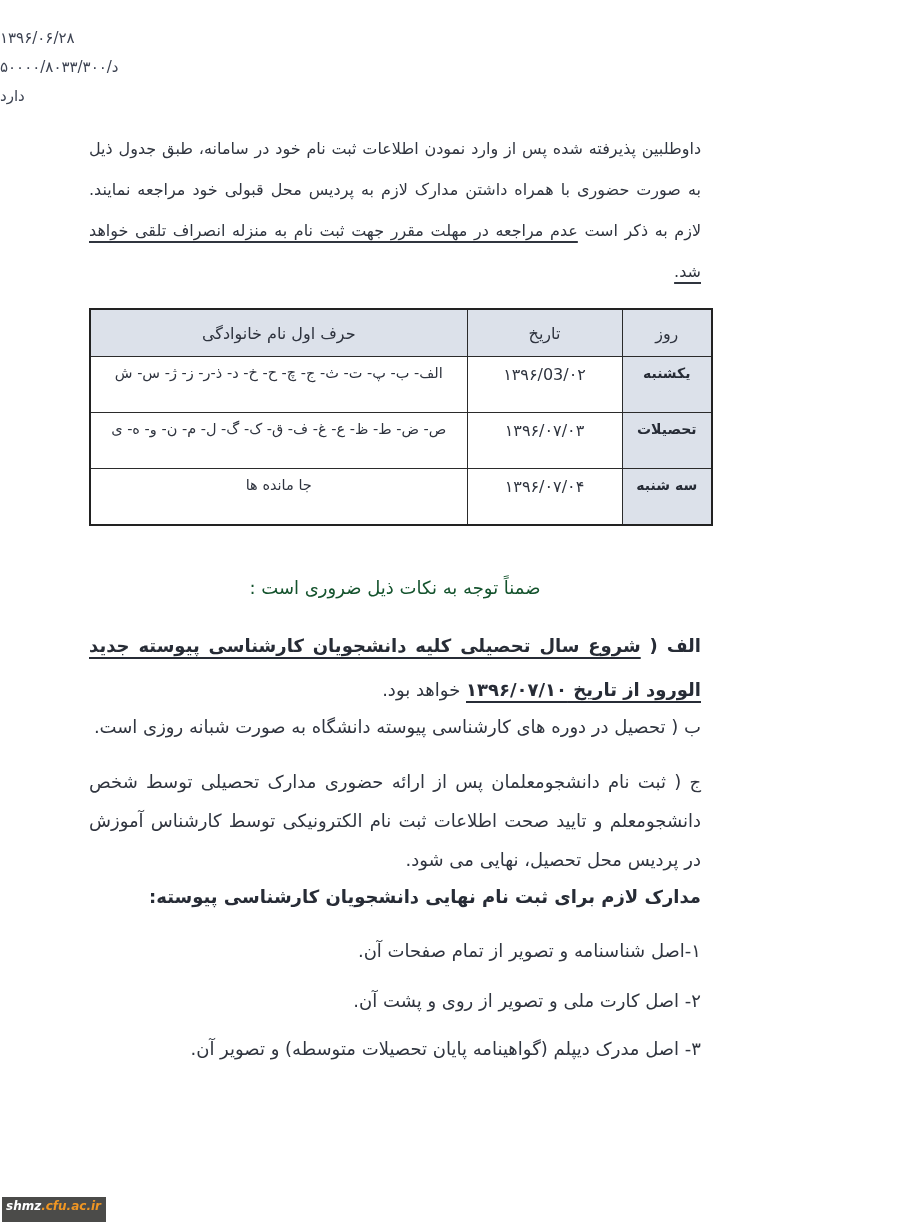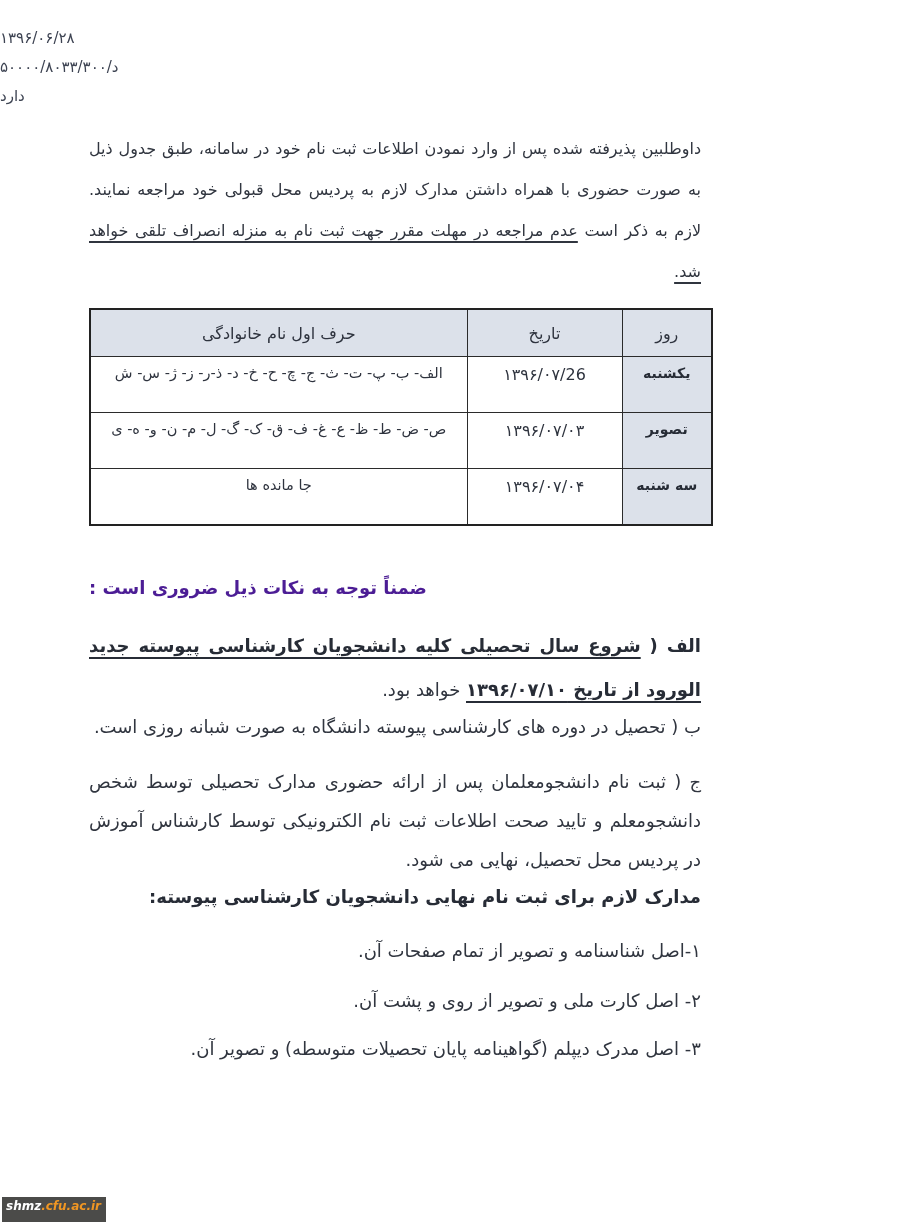--- a/index.html
+++ b/index.html
@@ -35,21 +35,21 @@
   .tbl thead th{
     height:46px;background:#dce1ea;font-weight:normal;
     text-align:center;vertical-align:middle;font-size:16px;
   }
   .tbl tbody tr{height:56px;}
   .tbl tbody td{vertical-align:top;padding-top:8px;text-align:center;}
   .day-cell{background:#dce1ea;font-weight:bold;font-size:14px;color:#272c36;}
   .letters-cell{font-size:14.5px;letter-spacing:-0.2px;}
   .date-cell{font-size:16px;}
   
-  .note-heading{top:577px;font-size:18px;text-align:left;font-weight:bold;color:#4c1d95;}
+  .note-heading{top:577px;font-size:18px;text-align:center;font-weight:normal;color:#14532d;}
   .note-a{top:624px;font-size:18px;line-height:44px;text-align:justify;}
   .note-b{top:716px;font-size:18px;text-align:right;}
   .note-c{top:762px;font-size:18px;line-height:39px;text-align:justify;}
   .docs-heading{top:886px;font-size:18px;text-align:right;font-weight:bold;color:#272c36;}
   .doc-item{font-size:18px;text-align:right;}
   .doc-item.i1{top:940px;}
   .doc-item.i2{top:990px;}
   .doc-item.i3{top:1038px;}
   
   .watermark{
@@ -84,25 +84,25 @@
     <thead>
       <tr>
         <th>روز</th>
         <th>تاریخ</th>
         <th>حرف اول نام خانوادگی</th>
       </tr>
     </thead>
     <tbody>
       <tr>
         <td class="day-cell">یکشنبه</td>
-        <td class="date-cell">۱۳۹۶/۰۷/26</td>
+        <td class="date-cell">۱۳۹۶/03/۰۲</td>
         <td class="letters-cell">الف- ب- پ- ت- ث- ج- چ- ح- خ- د- ذ-ر- ز- ژ- س- ش</td>
       </tr>
       <tr>
-        <td class="day-cell">تصویر</td>
+        <td class="day-cell">تحصیلات</td>
         <td class="date-cell">۱۳۹۶/۰۷/۰۳</td>
         <td class="letters-cell">ص- ض- ط- ظ- ع- غ- ف- ق- ک- گ- ل- م- ن- و- ه- ی</td>
       </tr>
       <tr>
         <td class="day-cell">سه شنبه</td>
         <td class="date-cell">۱۳۹۶/۰۷/۰۴</td>
         <td class="letters-cell">جا مانده ها</td>
       </tr>
     </tbody>
   </table>

